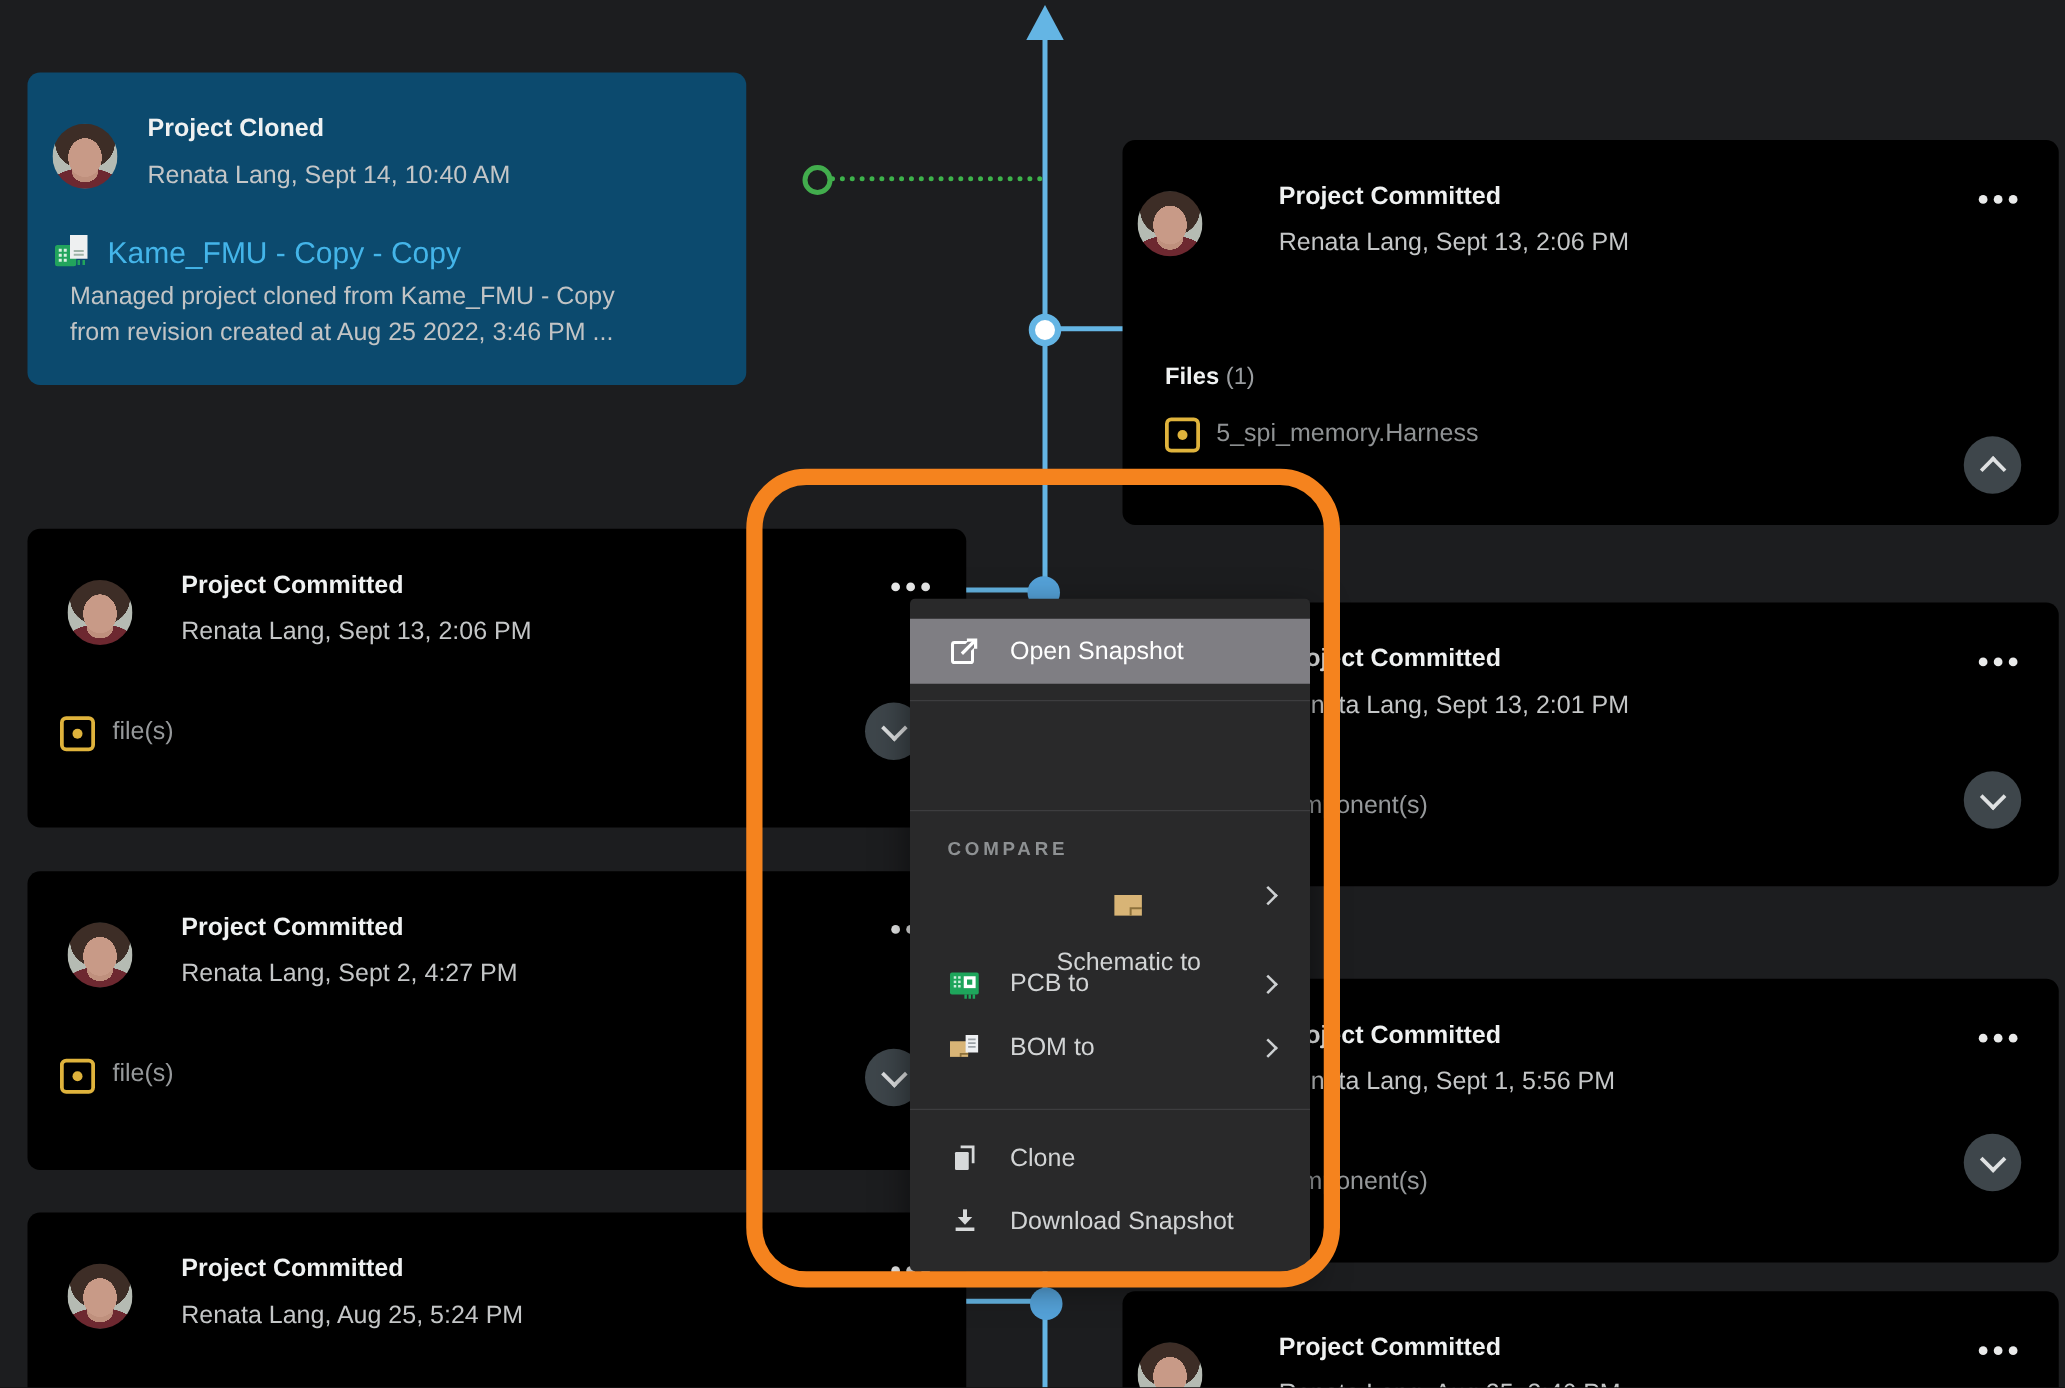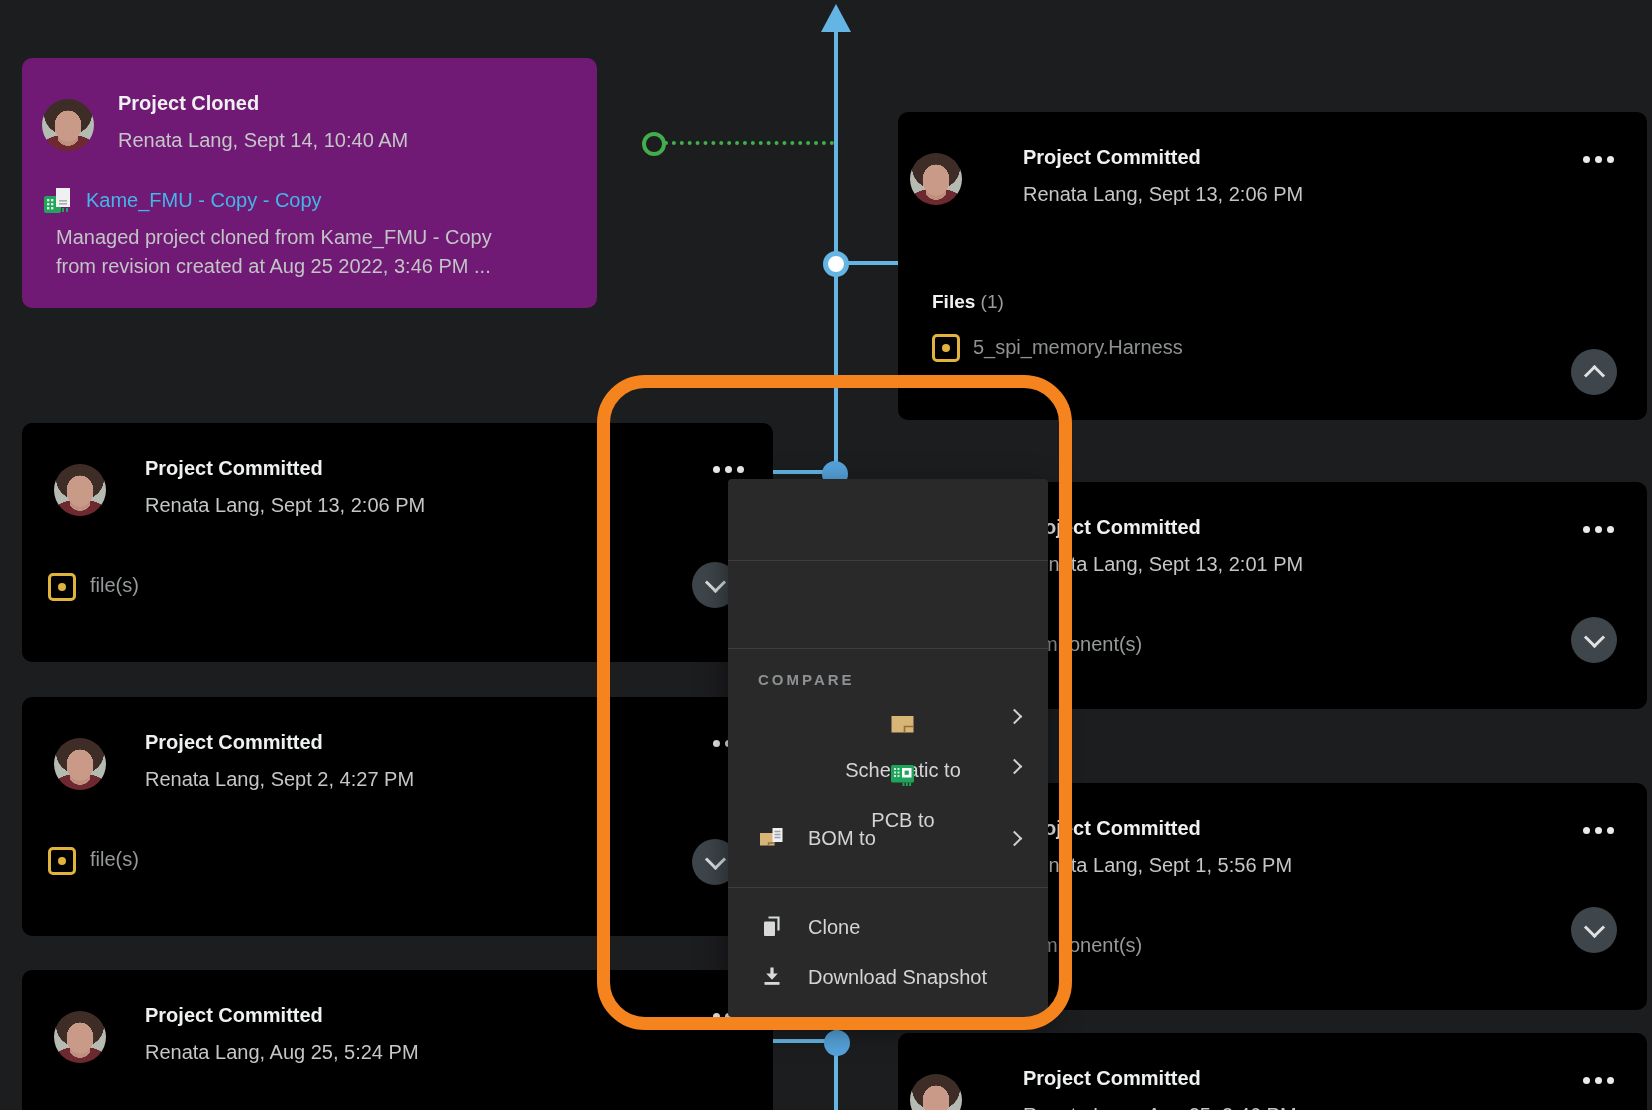--- a/index.html
+++ b/index.html
@@ -4,42 +4,42 @@
 <style>
   html,body{margin:0;padding:0;background:#101112;}
   #stage{
     position:relative;width:1652px;height:1110px;overflow:hidden;
     background:#1c1d1f;
     font-family:"Liberation Sans", sans-serif;
     -webkit-font-smoothing:antialiased;
   }
   
   .card{position:absolute;background:#000000;border-radius:10px;z-index:1;}
-  .card.green{background:#701a75;}
+  .card.green{background:#0c4a6e;}
   .avatar{
     position:absolute;width:52px;height:52px;border-radius:50%;overflow:hidden;
     background:
       radial-gradient(ellipse 26% 30% at 50% 52%, #c89a87 0 99%, rgba(0,0,0,0) 100%),
       radial-gradient(ellipse 20% 16% at 50% 74%, #bf907d 0 99%, rgba(0,0,0,0) 100%),
       radial-gradient(ellipse 46% 40% at 50% 30%, #3d2d26 0 99%, rgba(0,0,0,0) 100%),
       radial-gradient(ellipse 54% 28% at 50% 96%, #6d2830 0 99%, rgba(0,0,0,0) 100%),
       #b5bbb3;
   }
   .title{position:absolute;font-size:20px;font-weight:700;color:#eff1f1;white-space:nowrap;}
   .meta{position:absolute;font-size:20px;font-weight:400;color:#c4c6c7;white-space:nowrap;}
   .dots{position:absolute;display:flex;gap:5px;align-items:center;height:8px;cursor:pointer;}
   .dots i{width:7px;height:7px;border-radius:50%;background:#e9eaea;}
   .sumtext{position:absolute;font-size:20px;color:#96999b;white-space:nowrap;}
   .fileicon{position:absolute;width:22px;height:22px;border:3px solid #dfb33c;border-radius:5px;}
   .fileicon::after{content:"";position:absolute;left:50%;top:50%;width:8px;height:8px;margin:-4px 0 0 -4px;border-radius:50%;background:#dfb33c;}
   .chevbtn{position:absolute;width:46px;height:46px;border-radius:50%;background:#3e464b;cursor:pointer;}
   .chev{position:absolute;width:12px;height:12px;border-left:3px solid #dfe1e2;border-bottom:3px solid #dfe1e2;}
   .chev.down{left:16px;top:13px;transform:rotate(-45deg);}
   .chev.up{left:16px;top:19px;transform:rotate(135deg);}
-  .link{position:absolute;font-size:20px;color:#44b5e9;white-space:nowrap;cursor:pointer;}
+  .link{position:absolute;font-size:24px;color:#44b5e9;white-space:nowrap;cursor:pointer;}
   .desc{position:absolute;font-size:20px;line-height:29px;color:#c2c4c5;white-space:nowrap;}
   .fileshdr{position:absolute;font-size:19px;font-weight:700;color:#f0f2f2;white-space:nowrap;}
   .fileshdr .cnt{font-weight:400;color:#9a9da0;}
   .filename{position:absolute;font-size:20px;color:#8f9294;white-space:nowrap;cursor:pointer;}
   
   .tl{position:absolute;z-index:3;}
   .vline{width:4px;background:#64b5e4;}
   .hline{height:4px;background:#64b5e4;}
   .arrow{width:0;height:0;border-left:15px solid rgba(0,0,0,0);border-right:15px solid rgba(0,0,0,0);border-bottom:28px solid #64b5e4;}
   .node-open{width:16px;height:16px;border-radius:50%;background:#ffffff;border:5px solid #64b5e4;}
@@ -207,34 +207,45 @@
     <div class="title" style="left:125px;top:34px;">Project Committed</div>
     <div class="meta" style="left:125px;top:71px;">Renata Lang, Aug 25, 3:46 PM</div>
     <div class="dots" style="left:685px;top:43px;">
         <i></i>
         <i></i>
         <i></i>
       </div>
   </div>
 
   <div id="menu">
+    <div class="mrow hl" style="top:16px;">
+      <span class="micon">
+        <svg width="26" height="26" viewBox="0 0 26 26">
+          <rect x="3" y="6" width="16" height="16" rx="1.5" fill="none" stroke="#ffffff" stroke-width="2.4"></rect>
+          <path d="M10.5 15 L21 4.5" stroke="#7f7e83" stroke-width="7"></path>
+          <path d="M10.5 15 L21 4.5" stroke="#ffffff" stroke-width="2.6"></path>
+          <path d="M14.5 4 H21.5 V11" fill="none" stroke="#ffffff" stroke-width="2.6"></path>
+        </svg>
+      </span>
+      <span class="mlabel">Open Snapshot</span>
+    </div>
     <div class="mdiv" style="top:81px;"></div>
     <div class="mdiv" style="top:169px;"></div>
     <div class="mhdr" style="top:192px;">COMPARE</div>
     <div class="mrow" style="top:232px;flex-direction:column;">
       <span class="micon">
         <svg width="26" height="26" viewBox="0 0 26 26">
           <rect x="1.5" y="5" width="22" height="16.5" fill="#d8b476"></rect>
           <path d="M14.5 21.5 V15.5 H23.5" fill="none" stroke="#8d713c" stroke-width="1.6"></path>
         </svg>
       </span>
       <span class="mlabel">Schematic to</span>
       <span class="chev-right"></span>
     </div>
-    <div class="mrow" style="top:282px;flex-direction:column;">
+    <div class="mrow" style="top:282px;">
       <span class="micon">
         <svg width="26" height="26" viewBox="0 0 26 26">
           <rect x="1" y="4" width="23" height="17.5" rx="1.5" fill="#1ea55b"></rect>
           <rect x="12" y="7" width="9.5" height="9.5" fill="#ffffff"></rect>
           <rect x="14.6" y="9.6" width="4.2" height="4.2" fill="#1ea55b"></rect>
           <rect x="4" y="7" width="2" height="2" fill="#cdeedd"></rect>
             <rect x="7.5" y="7" width="2" height="2" fill="#cdeedd"></rect>
           <rect x="4" y="10.5" width="2" height="2" fill="#cdeedd"></rect>
             <rect x="7.5" y="10.5" width="2" height="2" fill="#cdeedd"></rect>
           <rect x="4" y="14" width="2" height="2" fill="#cdeedd"></rect>

